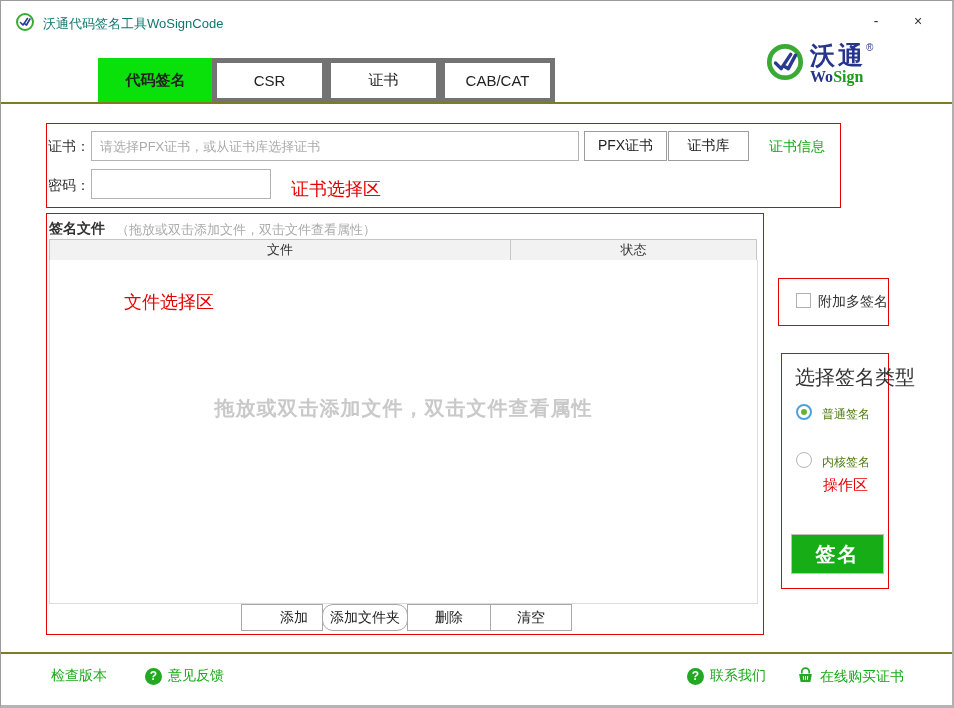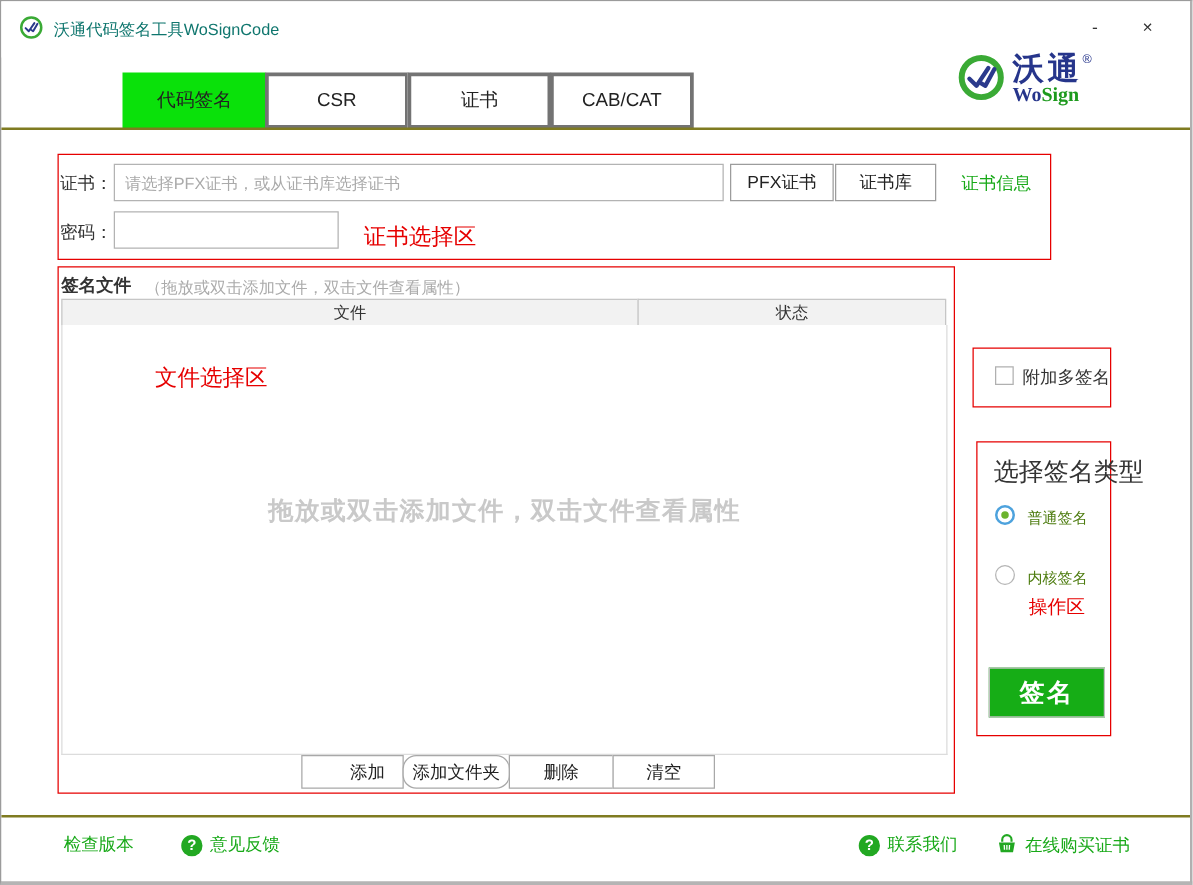--- a/index.html
+++ b/index.html
@@ -14,23 +14,23 @@
   .titlebar { position:absolute; left:0; top:0; width:100%; height:45px; background:#fff; }
   .app-icon { position:absolute; left:14px; top:11px; width:20px; height:20px; }
   .app-title { position:absolute; left:42px; top:14px; font-size:13px; color:#0f766e; }
   .win-btn { position:absolute; top:8px; width:34px; height:24px; text-align:center;
              font-size:14px; color:#333; line-height:24px; cursor:default; }
   .btn-min { left:858px; }
   .btn-close { left:900px; }
   
   .tabs { position:absolute; left:97px; top:57px; display:flex; }
   .tab { width:115px; height:45px; display:flex; align-items:center; justify-content:center;
-         font-size:15px; color:#222; background:#fff; border:3px solid #737373; margin-left:-1px; }
+         font-size:15px; color:#222; background:#fff; border:5px solid #737373; margin-left:-1px; }
   .tab:first-child { margin-left:0; }
-  .tab.active { background:#0ae10a; border:none; width:115px; }
+  .tab.active { background:#0ae10a; border:none; width:115px;font-weight:bold; }
   .hline-tabs { position:absolute; left:0; top:101px; width:954px; height:2px; background:#7f7b21; }
   
   .logo { position:absolute; left:765px; top:42px; display:flex; align-items:flex-start; }
   .logo-text { margin-left:6px; line-height:1; }
   .logo-cn { font-size:25px; font-weight:bold; color:#26358b; letter-spacing:3px; }
   .logo-reg { font-size:10px; color:#26358b; vertical-align:top; }
   .logo-en { font-size:16px; font-weight:bold; margin-top:1px; font-family:"Liberation Serif","DejaVu Serif",serif; }
   .logo-en .wo { color:#26358b; }
   .logo-en .sign { color:#1d9a1d; }
   

